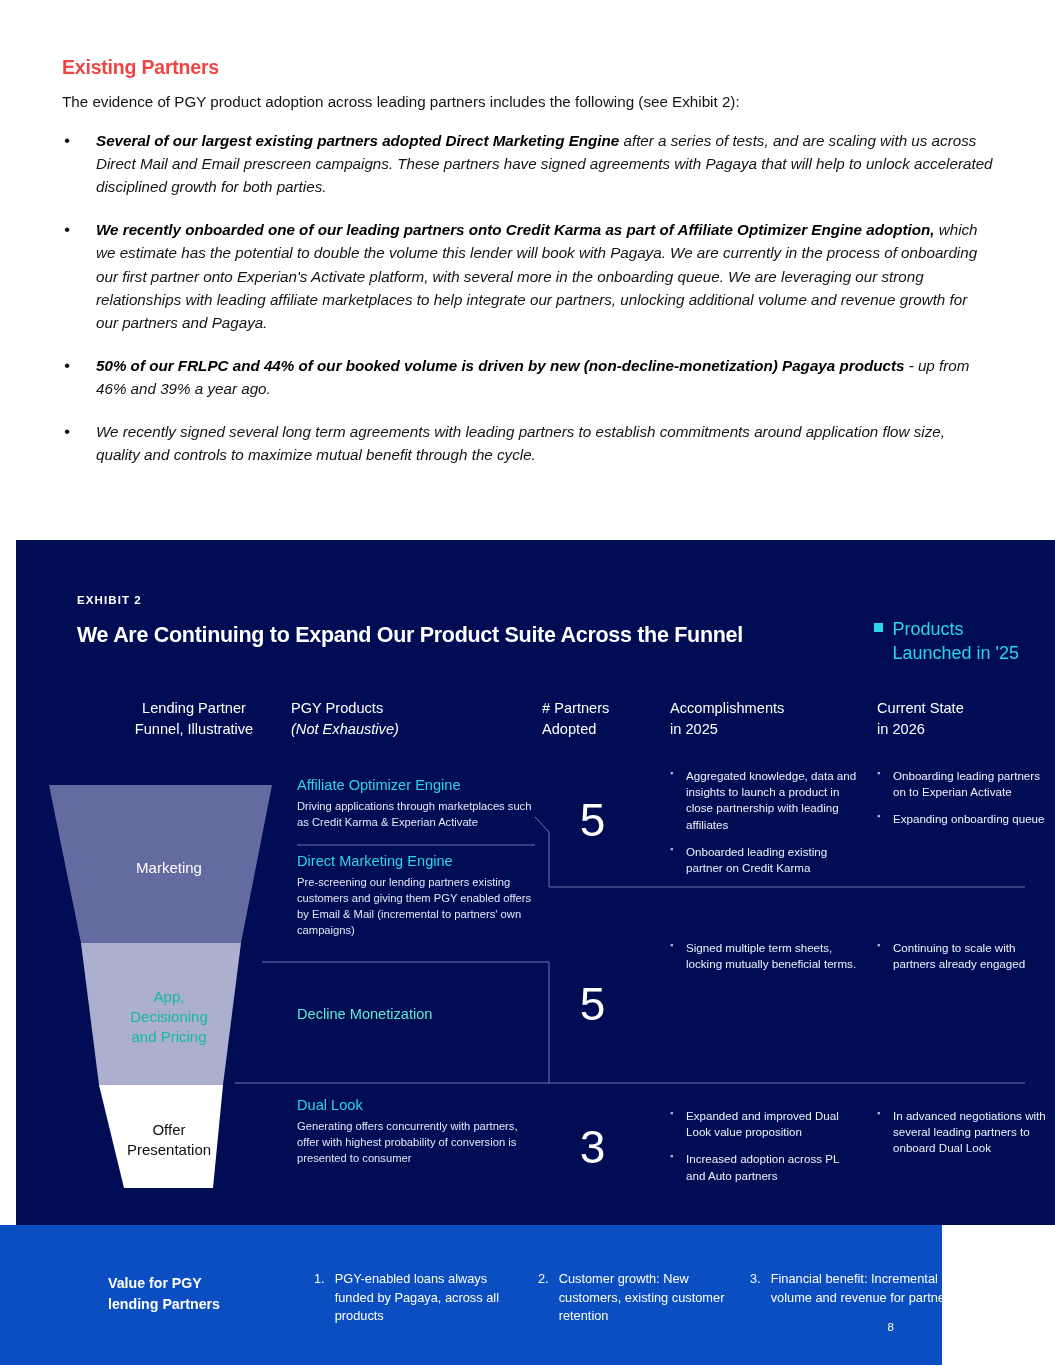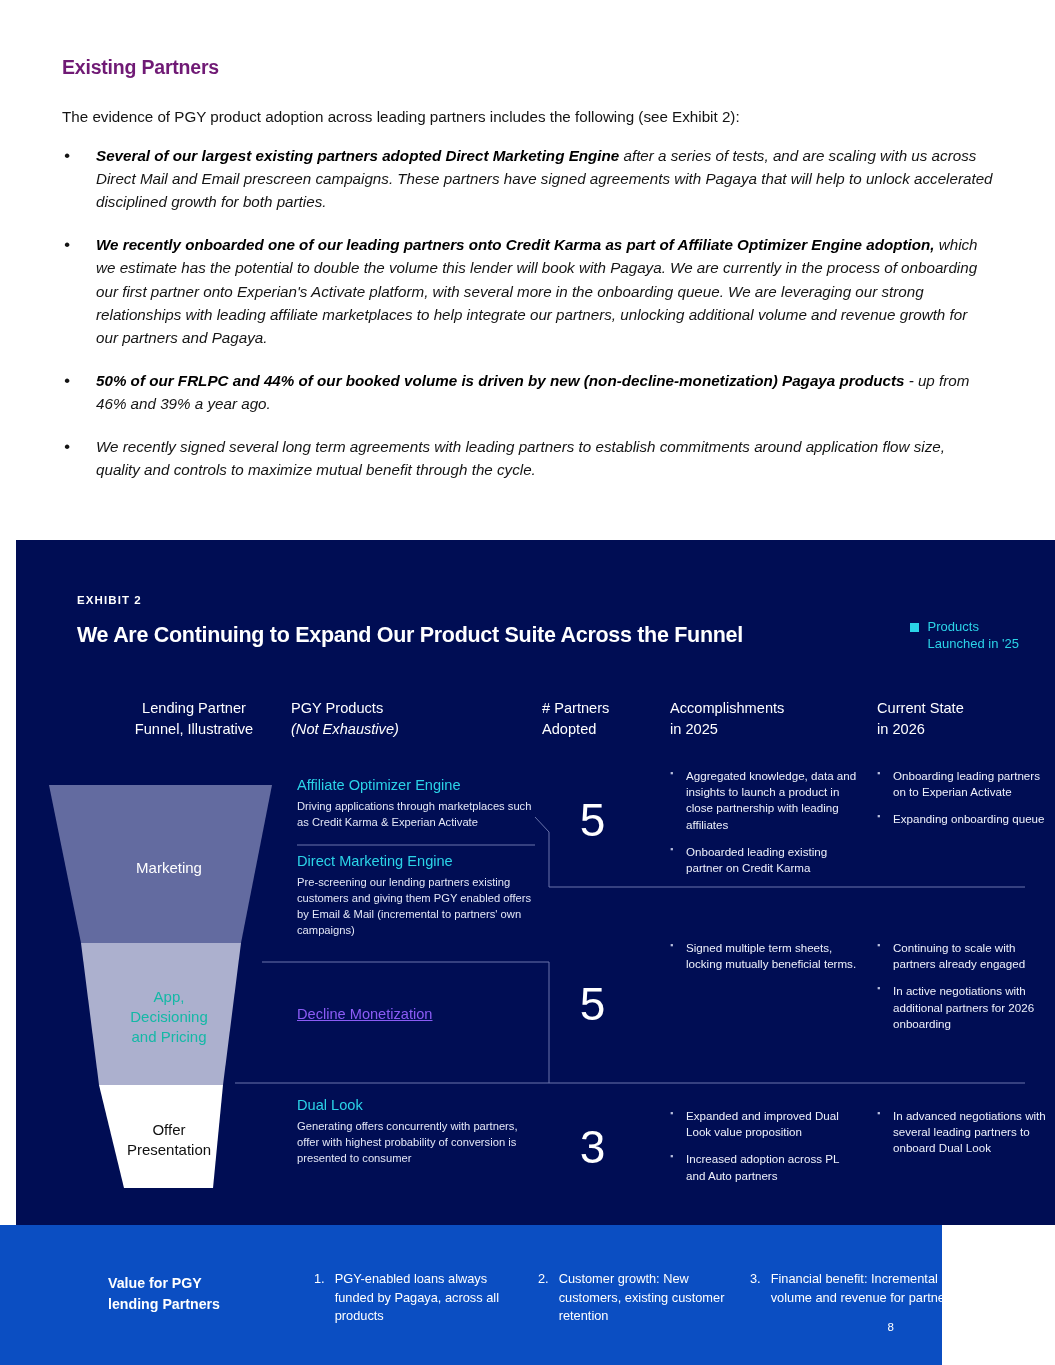--- a/index.html
+++ b/index.html
@@ -8,21 +8,21 @@
     background: #ffffff;
     font-family: "Liberation Sans", sans-serif;
     -webkit-font-smoothing: antialiased;
   }
   .page { position: relative; width: 1055px; height: 1365px; overflow: hidden; }
 
   
   .prose { padding: 56px 62px 0 62px; color: #111111; }
   .prose h1 {
     font-size: 19.5px; font-weight: bold; letter-spacing: -0.2px;
-    color: #701a75; margin-bottom: 27px;
+    color: #ef4444; margin-bottom: 12px;
   }
   .lede {
     font-size: 15.2px; line-height: 1.45; color: #141414; margin-bottom: 16px;
   }
   ul.bullets { list-style: none; font-style: italic; }
   ul.bullets > li {
     position: relative; padding-left: 34px; margin-bottom: 20px;
     font-size: 15.2px; line-height: 1.52; color: #141414;
   }
   ul.bullets > li:before {
@@ -45,21 +45,21 @@
     font-size: 21.5px; font-weight: bold; letter-spacing: -0.3px; color: #ffffff;
   }
   .legend {
     position: absolute; right: 52px; top: 78px;
     display: flex; align-items: flex-start; gap: 9px;
   }
   .legend-swatch {
     width: 9px; height: 9px; background: #2bd4e8; margin-top: 5px; flex: none;
   }
   .legend-text {
-    font-size: 13px; line-height: 1.32; color: #2bd4e8;
+    font-size: 18px; line-height: 1.32; color: #2bd4e8;
   }
 
   
   .cols { position: absolute; left: 0; top: 158px; width: 1055px; height: 48px; }
   .col-head {
     position: absolute; font-size: 14.6px; line-height: 1.46; color: #ffffff;
   }
   .col-head .sub { font-weight: normal; }
   .col-head .ital { font-style: italic; }
   .ch1 { left: 88px; width: 180px; text-align: center; }
@@ -77,21 +77,21 @@
   .fl-marketing { left: 60px; top: 318px; width: 186px; color: #ffffff; }
   .fl-app { left: 60px; top: 447px; width: 186px; color: #101010; }
   .fl-offer { left: 60px; top: 580px; width: 186px; color: #101010; }
 
   
   .product { position: absolute; left: 281px; width: 238px; }
   .product .pname {
     font-size: 14.6px; line-height: 1.3; margin-bottom: 4px;
   }
   .pname.launched { color: #2bd4e8; }
-  .pname.plain { color: #8b5cf6; text-decoration: underline; }
+  .pname.plain { color: #5eead4; }
   .product .pdesc {
     font-size: 11.2px; line-height: 1.42; color: #e3e7f6;
   }
   .p1 { top: 236px; }
   .p2 { top: 312px; }
   .p3 { top: 465px; }
   .p4 { top: 556px; }
 
   
   .count {
@@ -256,21 +256,20 @@
         </ul>
       </div>
     <div class="mini a2">
         <ul id="acc-1">
           <li>Signed multiple term sheets, locking mutually beneficial terms.</li>
         </ul>
       </div>
     <div class="mini b2">
         <ul id="cur-1">
           <li>Continuing to scale with partners already engaged</li>
-          <li>In active negotiations with additional partners for 2026 onboarding</li>
         </ul>
       </div>
     <div class="mini a3">
         <ul id="acc-2">
           <li>Expanded and improved Dual Look value proposition</li>
           <li>Increased adoption across PL and Auto partners</li>
         </ul>
       </div>
     <div class="mini b3">
         <ul id="cur-2">

